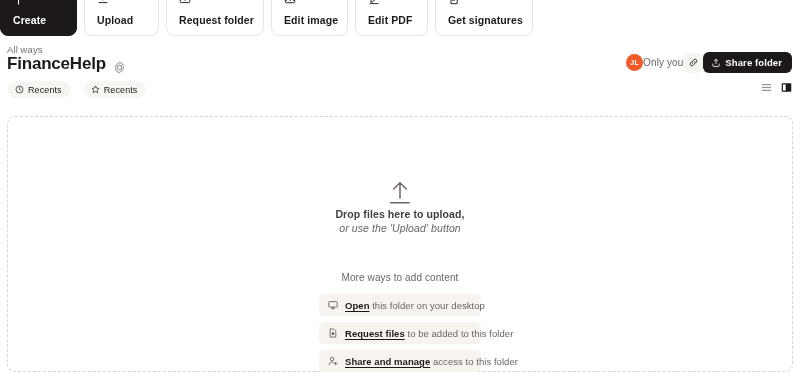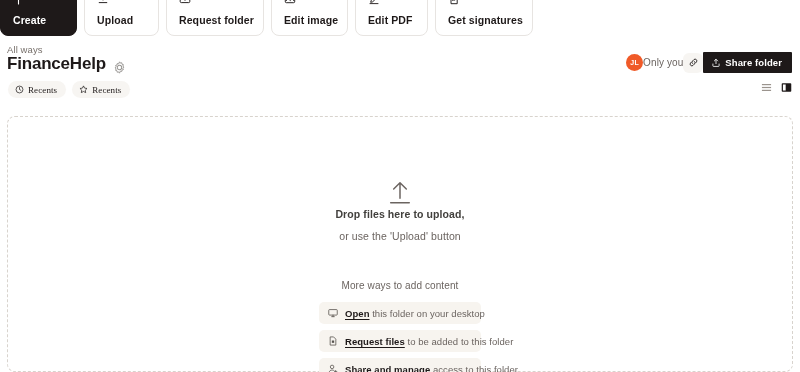--- a/index.html
+++ b/index.html
@@ -146,42 +146,41 @@
     border-radius: 6px;
     background: #f7f5f2;
     display: flex;
     align-items: center;
     justify-content: center;
     cursor: pointer;
   }
 
   .share-btn {
     height: 21px;
-    border-radius: 1px;
+    border-radius: 6px;
     background: #1e1919;
     color: #ffffff;
     display: flex;
     align-items: center;
     gap: 4px;
     padding: 0 10px 0 8px;
     font-size: 9.5px;
     font-weight: 700;
     letter-spacing: 0.1px;
     cursor: pointer;
     white-space: nowrap;
   }
 
   
   .chip-row {
     position: absolute;
     left: 8px;
     top: 81px;
     display: flex;
-    gap: 6px;
-    font-family: Liberation Serif, serif;
+    gap: 13px;
   }
 
   .chip {
     height: 17px;
     border-radius: 9px;
     background: #f7f5f2;
     display: flex;
     align-items: center;
     gap: 4px;
     padding: 0 9px 0 7px;
@@ -229,25 +228,26 @@
 
   .dz-line1 {
     margin-top: 2px;
     font-size: 10.5px;
     font-weight: 700;
     color: #42403d;
     letter-spacing: 0.1px;
   }
 
   .dz-line2 {
-    margin-top: 10px;
+    margin-top: 2px;
     font-size: 10.5px;
     font-weight: 400;
     color: #6b6460;
     letter-spacing: 0.1px;
+    font-style: italic;
   }
 
   .more-ways {
     margin-top: 38px;
     font-size: 10px;
     color: #6b6460;
     letter-spacing: 0.1px;
   }
 
   .ways-list {

